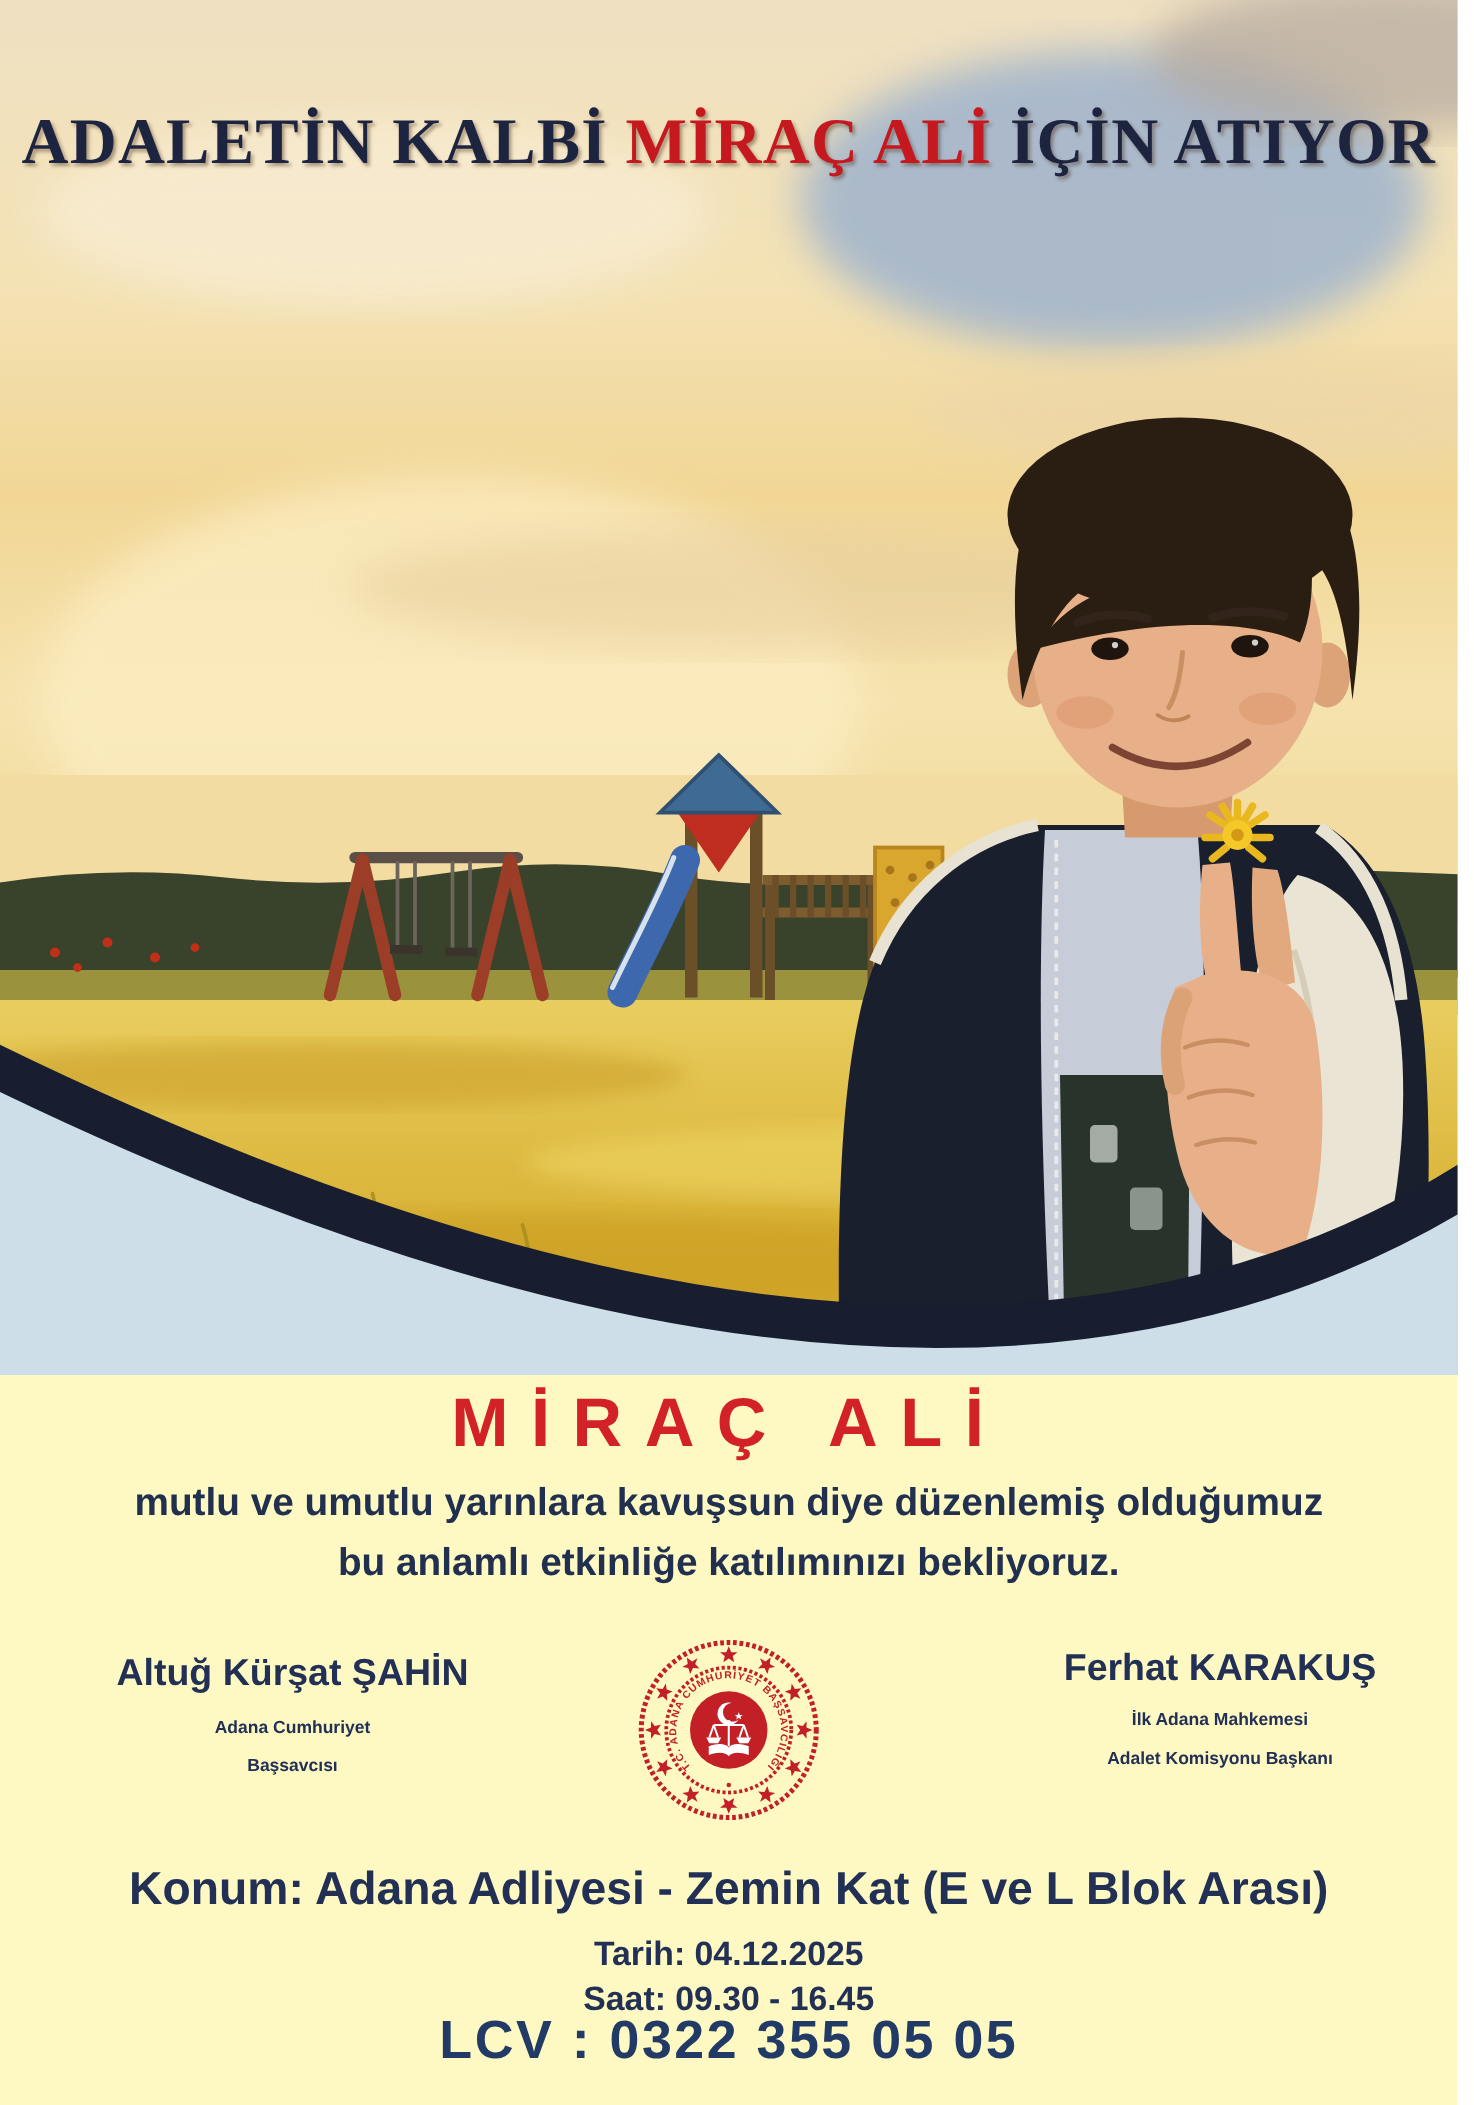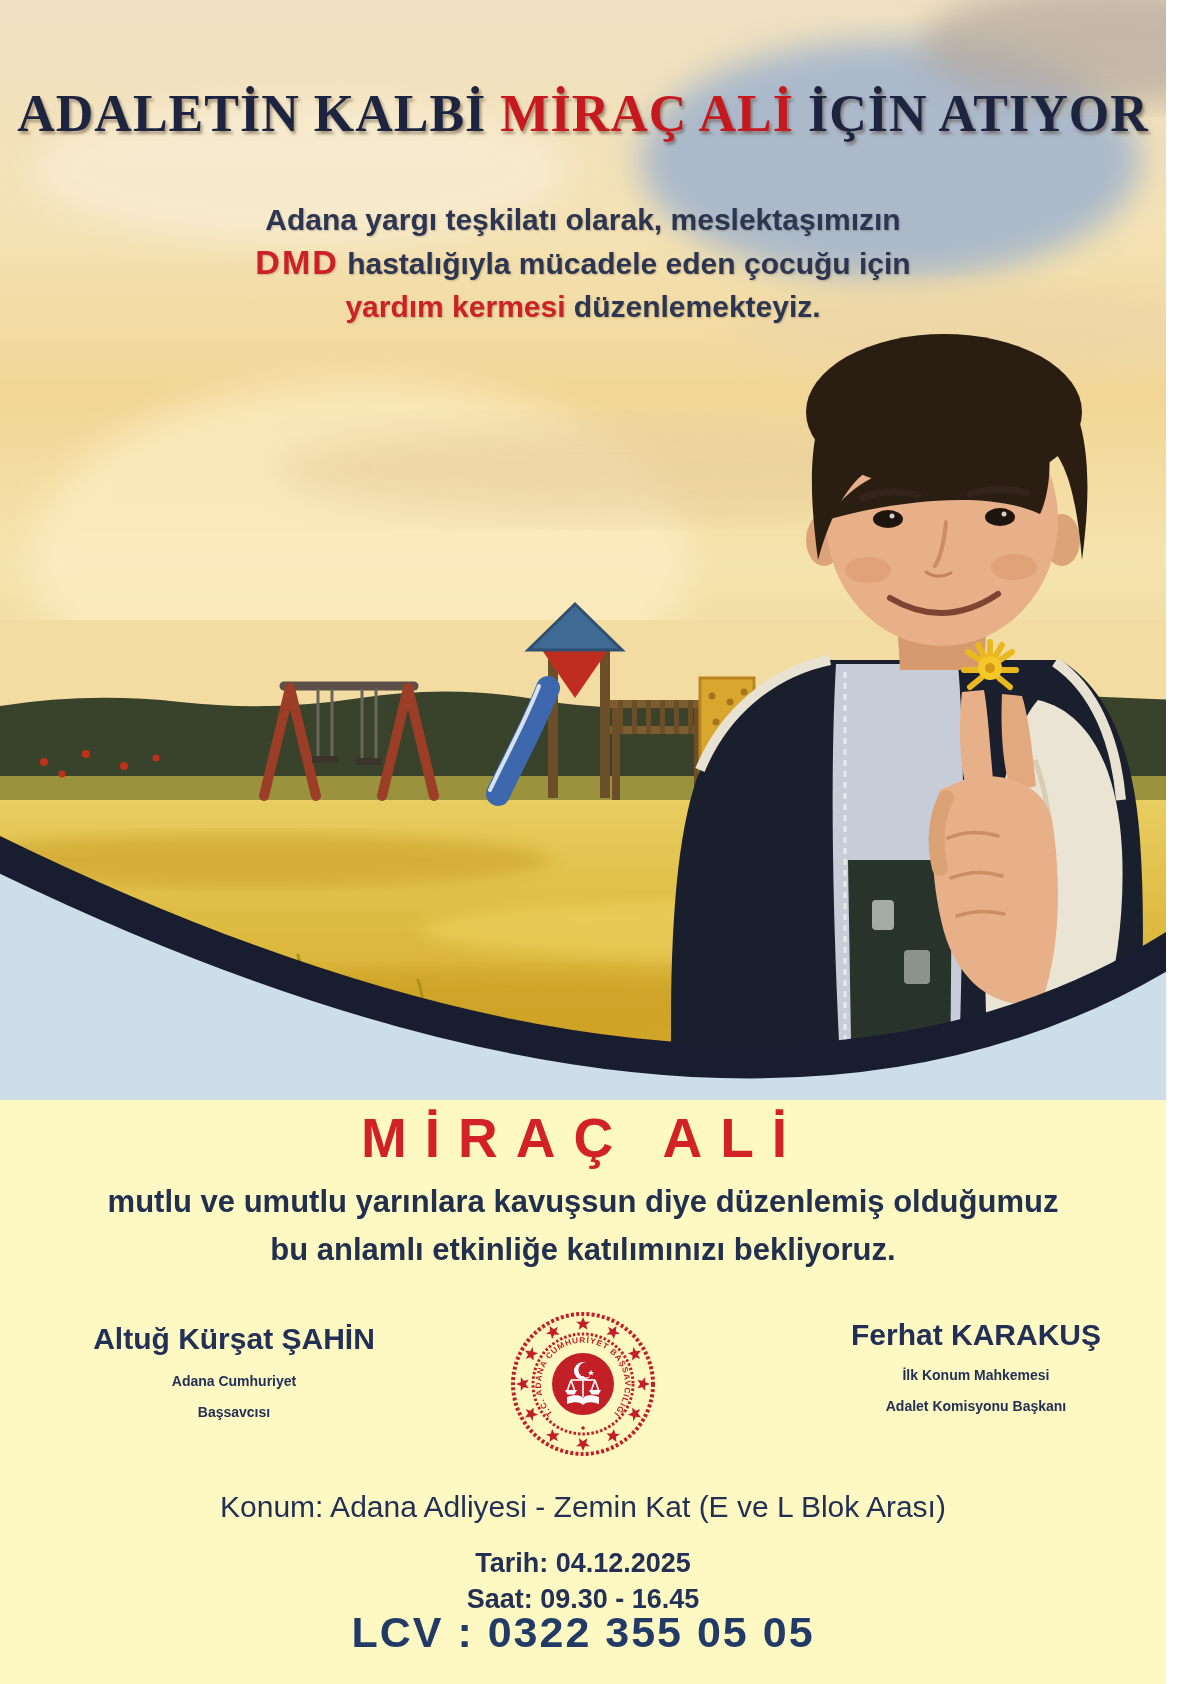--- a/index.html
+++ b/index.html
@@ -36,21 +36,21 @@
   }
   .sig{ text-align:center; color:#223055; }
   .sig-name{ font-size:30px; font-weight:bold; }
   .sig-role{ font-size:14px; font-weight:bold; line-height:31px; }
   .sig-left{ top:1322px; left:36px; width:396px; }
   .sig-left .sig-roles{ margin-top:10px; }
   .sig-right{ top:1318px; left:786px; width:380px; }
   .sig-right .sig-roles{ margin-top:8px; }
   .emblem-wrap{ top:1309px; left:50%; transform:translateX(-50%); width:150px; height:150px; }
 
-  .location{ top:1490px; font-size:30px; font-weight:normal; color:#223055; }
+  .location{ top:1490px; font-size:37px; font-weight:bold; color:#223055; }
   .datetime{ top:1545px; font-size:27px; font-weight:bold; color:#223055; line-height:36px; }
   .rsvp{ top:1608px; font-size:43px; font-weight:bold; color:#223a66; letter-spacing:2px; }
 </style>
 </head>
 <body>
 
 <div class="poster">
 
   <svg class="hero" viewBox="0 0 1179 1100" aria-hidden="true">
     <defs>
@@ -213,53 +213,40 @@
       <path d="M -20,845 Q 760,1230 1200,930" fill="none" stroke="#181d30" stroke-width="34"></path>
     </g>
   </svg>
 
   <h1 class="abs centered title">
     <span>ADALETİN KALBİ</span>
     <span class="red">MİRAÇ ALİ</span>
     <span>İÇİN ATIYOR</span>
   </h1>
 
-  <div class="abs centered intro">
-    <div>
-      <span>Adana yargı teşkilatı olarak, meslektaşımızın</span>
-    </div>
-    <div>
-      <span class="red dmd">DMD</span>
-      <span>hastalığıyla mücadele eden çocuğu için</span>
-    </div>
-    <div>
-      <span class="red">yardım kermesi</span>
-      <span>düzenlemekteyiz.</span>
-    </div>
-  </div>
 
   <div class="abs centered name-head">MİRAÇ ALİ</div>
 
   <div class="abs centered message">
     <div>mutlu ve umutlu yarınlara kavuşsun diye düzenlemiş olduğumuz</div>
     <div>bu anlamlı etkinliğe katılımınızı bekliyoruz.</div>
   </div>
 
   <div class="abs sig sig-left">
     <div class="sig-name">Altuğ Kürşat ŞAHİN</div>
     <div class="sig-roles">
       <div class="sig-role">Adana Cumhuriyet</div>
       <div class="sig-role">Başsavcısı</div>
     </div>
   </div>
 
   <div class="abs sig sig-right">
     <div class="sig-name">Ferhat KARAKUŞ</div>
     <div class="sig-roles">
-      <div class="sig-role">İlk Konum Mahkemesi</div>
+      <div class="sig-role">İlk Adana Mahkemesi</div>
       <div class="sig-role">Adalet Komisyonu Başkanı</div>
     </div>
   </div>
 
   <div class="abs emblem-wrap">
     <svg viewBox="-75 -75 150 150" width="150" height="150" aria-hidden="true">
       <defs>
         <path id="starP" d="M0,-7 L2,-2.2 7,-2.2 3.2,0.8 4.3,5.7 0,2.8 -4.3,5.7 -3.2,0.8 -7,-2.2 -2,-2.2 Z"></path>
         <path id="embTextArc" d="M -30,30 A 42,42 0 1 1 30,30" fill="none"></path>
       </defs>

